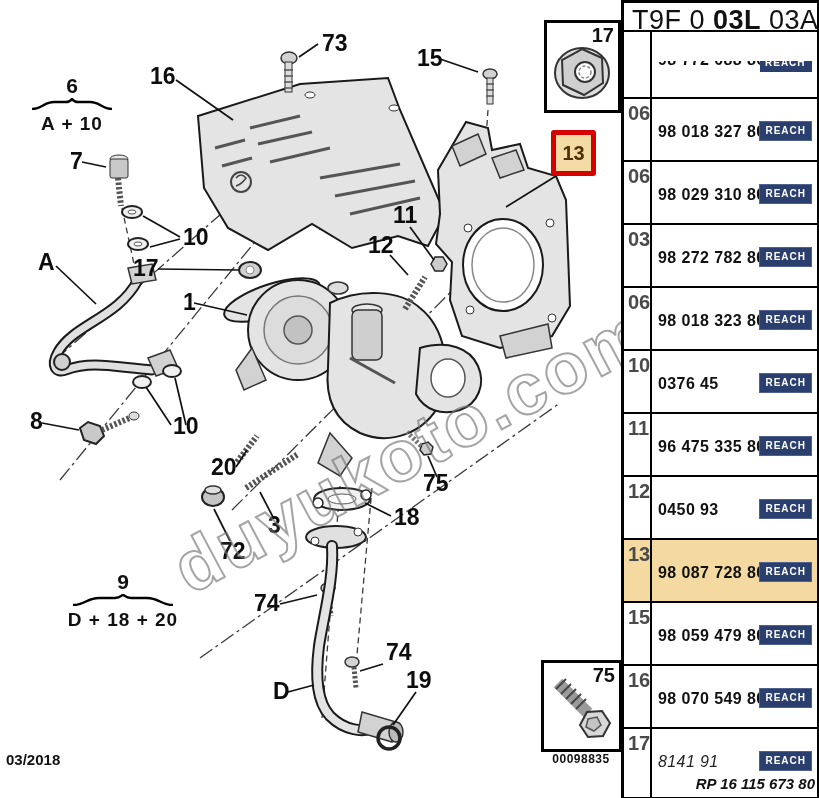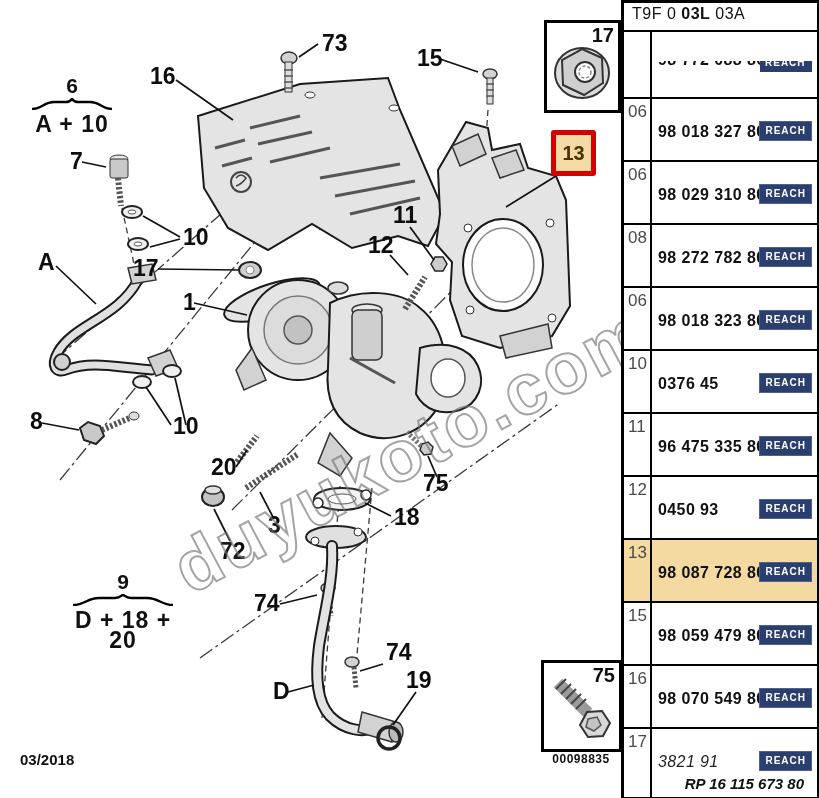--- a/index.html
+++ b/index.html
@@ -9,55 +9,55 @@
   
   .diagram{position:absolute;left:0;top:0;width:736px;height:798px;overflow:hidden;margin-top:18px;}
   .watermark{position:absolute;left:148px;top:392px;width:520px;
              font-size:72px;font-weight:700;letter-spacing:3px;
              transform:rotate(-28deg);transform-origin:center;
              color:rgba(255,255,255,0.05);
              -webkit-text-stroke:2px rgba(115,115,115,0.65);
              white-space:nowrap;pointer-events:none;}
   .grouplabel{position:absolute;text-align:center;font-weight:700;}
   .grouplabel .gtop{font-size:21px;line-height:20px;}
-  .grouplabel .gbot{font-size:23px;line-height:20px;letter-spacing:1px;}
+  .grouplabel .gbot{font-size:19px;line-height:20px;letter-spacing:1px;}
   .g1{left:28px;top:58px;width:88px;}
   .g2{left:64px;top:554px;width:118px;}
-  .date{position:absolute;left:20px;top:733px;font-size:15px;font-weight:700;}
+  .date{position:absolute;left:6px;top:733px;font-size:15px;font-weight:700;}
   .inset{position:absolute;background:#fff;border:3px solid #000;box-sizing:border-box;}
   .inset-top{left:544px;top:2px;width:77px;height:93px;}
   .inset-bot{left:541px;top:642px;width:81px;height:92px;}
   .inset .ilabel{position:absolute;top:1px;right:4px;font-size:20px;font-weight:700;}
   .dwgnum{position:absolute;left:538px;top:734px;width:86px;text-align:center;
           font-size:12px;font-weight:700;letter-spacing:0.5px;}
   .badge{position:absolute;left:551px;top:112px;width:45px;height:46px;box-sizing:border-box;
          border:5px solid #d60000;border-radius:3px;background:#f4daa5;
          display:flex;align-items:center;justify-content:center;
          font-size:20px;font-weight:700;color:#4a3205;}
 
   
   .parts{position:absolute;left:621px;top:0;width:198px;height:798px;box-sizing:border-box;
          background:#fff;border-left:3px solid #000;border-right:2px solid #000;
          border-top:3px solid #000;border-bottom:2px solid #000;}
-  .thead{height:29px;border-bottom:2px solid #000;font-size:16px;
+  .thead{height:29px;border-bottom:2px solid #000;font-size:27px;
          padding:2px 0 0 8px;letter-spacing:0.5px;box-sizing:border-box;white-space:nowrap;}
   .thead .b{font-weight:700;}
   .prow{position:relative;height:63px;border-bottom:2px solid #000;box-sizing:border-box;background:#fff;}
   .prow.first{height:67px;}
   .prow.last{height:68px;border-bottom:none;}
   .prow.hl{background:#f4d9a0;}
   .refcell{position:absolute;left:0;top:0;bottom:0;width:26px;border-right:2px solid #000;}
-  .refnum{position:absolute;left:4px;top:3px;font-size:17px;color:#4a4a4a;}
+  .refnum{position:absolute;left:4px;top:3px;font-size:20px;color:#4a4a4a;font-weight:bold;}
   .part{position:absolute;left:34px;top:24px;font-size:16px;font-weight:700;
         letter-spacing:0.4px;white-space:nowrap;}
   .part.it{font-style:italic;font-weight:400;color:#222;}
   .reach{position:absolute;right:5px;top:22px;background:#2b3f6e;color:#fff;
          font-size:10px;font-weight:700;letter-spacing:1px;padding:4px 5px;
          border:1px solid #50618f;line-height:10px;cursor:pointer;}
-  .footnote{position:absolute;right:13px;top:46px;font-size:15px;font-weight:700;
+  .footnote{position:absolute;right:2px;top:46px;font-size:15px;font-weight:700;
             font-style:italic;white-space:nowrap;}
   .clipwrap{position:absolute;left:34px;top:29px;height:18px;width:130px;overflow:hidden;}
   .clipwrap .part-c{display:block;margin-top:-10px;font-size:16px;font-weight:700;letter-spacing:0.4px;}
   .reachclip{position:absolute;right:5px;top:29px;height:15px;width:52px;overflow:hidden;}
   .reachclip .reach-c{display:block;margin-top:-7px;background:#2b3f6e;color:#fff;
          font-size:10px;font-weight:700;letter-spacing:1px;padding:4px 5px;line-height:10px;}
 
   
   .lbl{font-family:"Liberation Sans",sans-serif;font-size:23px;font-weight:700;fill:#0d0d0d;}
   .leader{stroke:#111;stroke-width:1.7;fill:none;}
@@ -352,21 +352,21 @@
     <div class="prow">
       <div class="refcell">
           <span class="refnum">06</span>
         </div>
       <div class="part">98 029 310 80</div>
       <button class="reach">REACH</button>
     </div>
 
     <div class="prow">
       <div class="refcell">
-          <span class="refnum">08</span>
+          <span class="refnum">03</span>
         </div>
       <div class="part">98 272 782 80</div>
       <button class="reach">REACH</button>
     </div>
 
     <div class="prow">
       <div class="refcell">
           <span class="refnum">06</span>
         </div>
       <div class="part">98 018 323 80</div>
@@ -418,18 +418,18 @@
           <span class="refnum">16</span>
         </div>
       <div class="part">98 070 549 80</div>
       <button class="reach">REACH</button>
     </div>
 
     <div class="prow last">
       <div class="refcell">
           <span class="refnum">17</span>
         </div>
-      <div class="part it">3821 91</div>
+      <div class="part it">8141 91</div>
       <button class="reach">REACH</button>
       <div class="footnote">RP 16 115 673 80</div>
     </div>
   </div>
 </div>
 
 </body></html>

